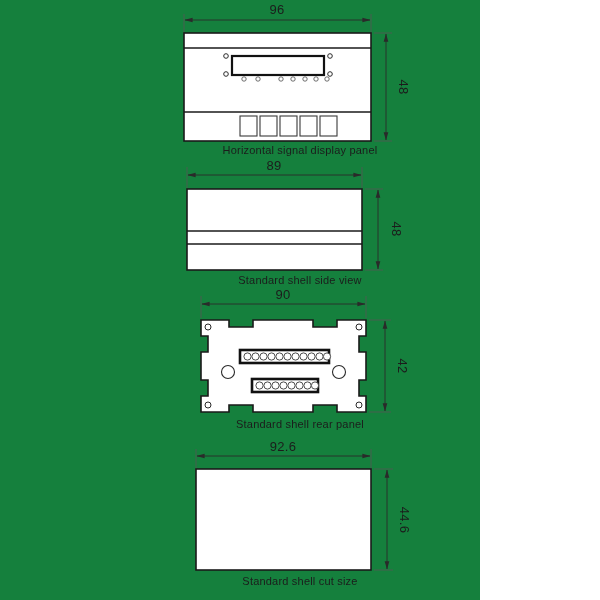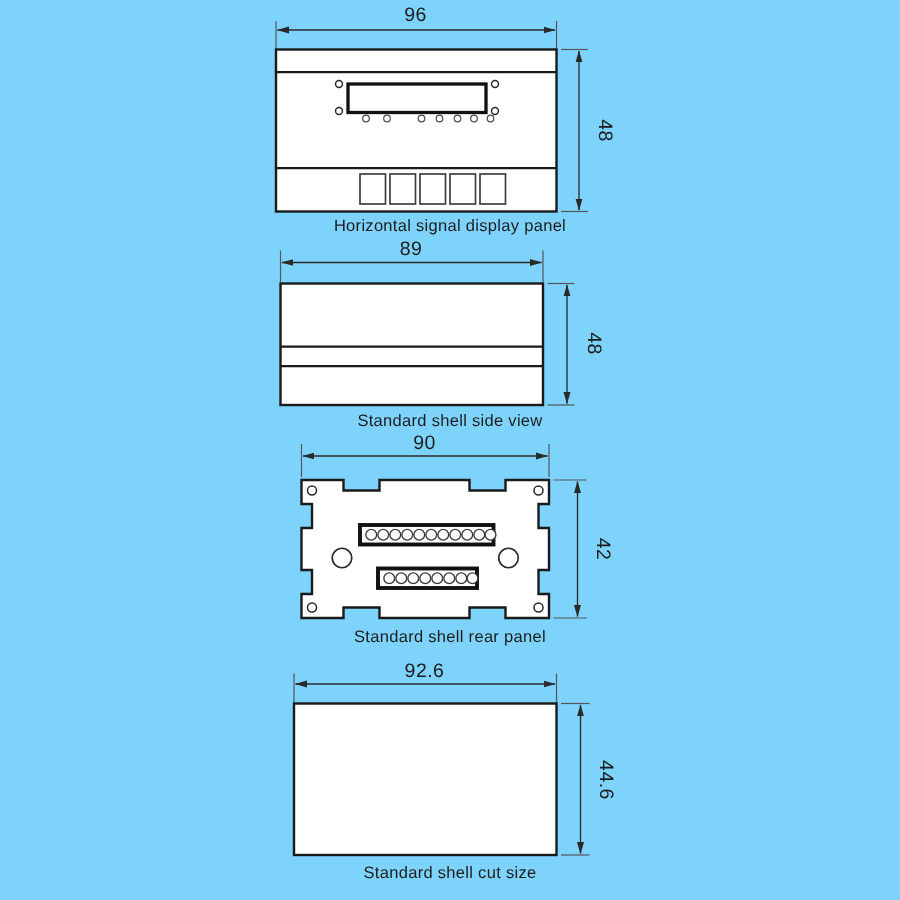--- a/index.html
+++ b/index.html
@@ -10,23 +10,23 @@
   }
   body {
     width: 600px;
     height: 600px;
     font-family: "Liberation Sans", sans-serif;
     color: #1a1a1a;
     overflow: hidden;
   }
   #sheet {
     position: relative;
-    width: 600px;
+    width: 480px;
     height: 600px;
-    background: #7dd3fc;
+    background: #15803d;
   }
   svg#drawing {
     position: absolute;
     left: 0;
     top: 0;
     width: 600px;
     height: 600px;
     display: block;
   }
   .dim-text {

